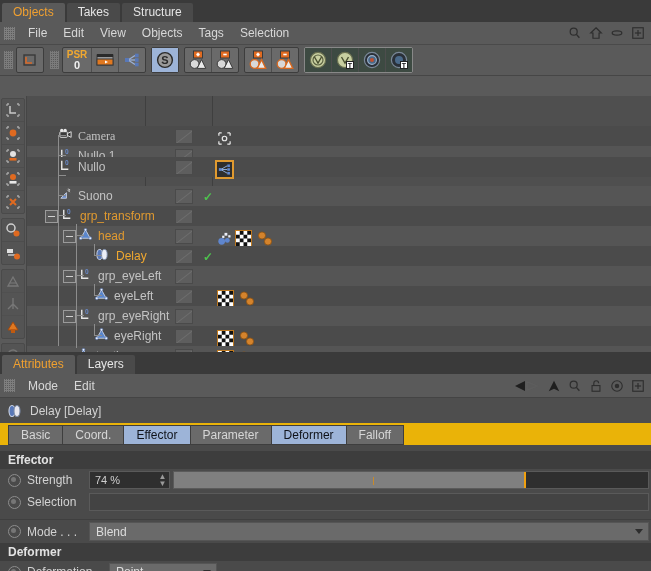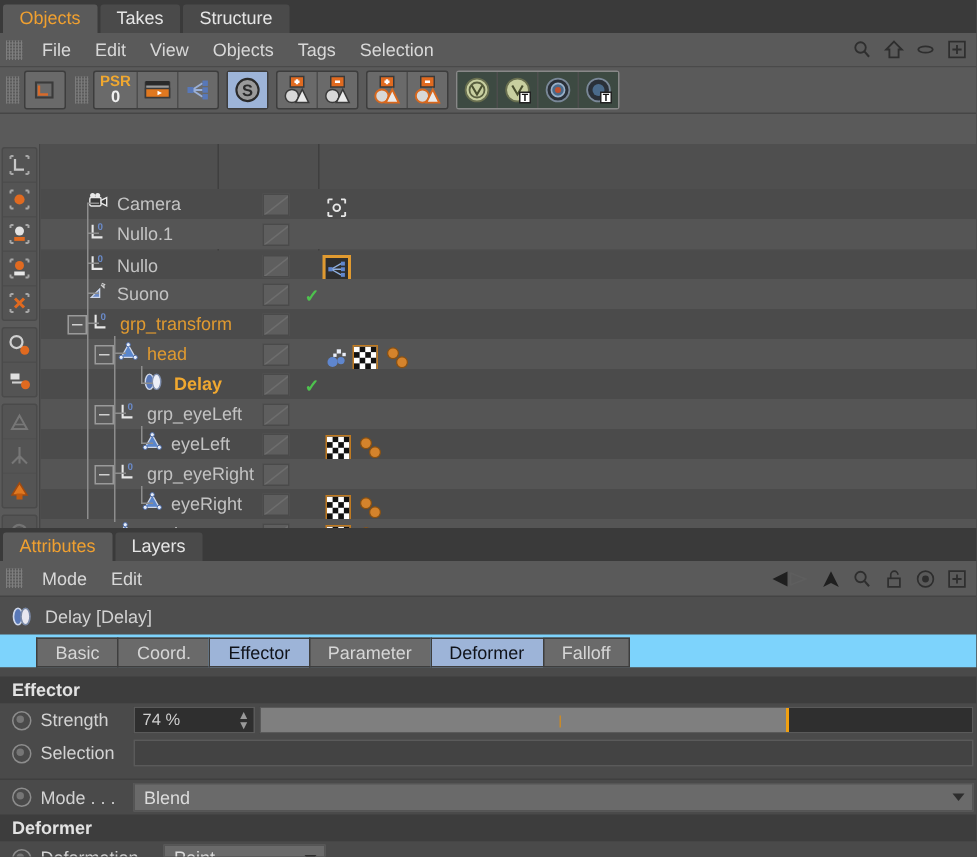--- a/index.html
+++ b/index.html
@@ -50,21 +50,21 @@
   .vbtn{width:22px;height:22px;display:flex;align-items:center;justify-content:center;border-bottom:1px solid #4d4d4d;}
   .vbtn:last-child{border-bottom:none;}
 
   .tree{flex:1;position:relative;background:#4f4f4f;overflow:hidden;}
   .row{height:20px;display:flex;align-items:center;position:relative;}
   .row.odd{background:#4b4b4b;}
   .row.even{background:#555555;}
   .rowname{display:flex;align-items:center;height:20px;white-space:nowrap;}
   .oname{font-size:12px;color:#c3c3c3;margin-left:5px;}
   .oname.orange{color:#e09a30;}
-  .oname.orangeb{color:#f0a830;font-weight:bold;}
+  .oname.orangeb{color:#f0a830;font-weight:normal;}
   .expander{width:11px;height:11px;border:1px solid #9a9a9a;background:#5a5a5a;
     display:inline-flex;align-items:center;justify-content:center;margin-right:2px;flex:none;}
   .expander:after{content:"";width:7px;height:1px;background:#d0d0d0;}
   .spacer{display:inline-block;flex:none;}
   .treeline{position:absolute;background:#8d8d8d;}
 
   
   .coldiv{position:absolute;top:0;bottom:0;width:1px;background:#3f3f3f;}
   .editcell{position:absolute;width:16px;height:13px;background:#5e5e5e;border:1px solid #4a4a4a;overflow:hidden;}
   .editcell:after{content:"";position:absolute;left:-3px;top:6px;width:24px;height:1px;background:#6e6e6e;transform:rotate(-38deg);}
@@ -78,21 +78,21 @@
   .tag.sel{outline:2px solid #e09a30;outline-offset:0px;}
   .checkertag{background:
     conic-gradient(#111 0 25%,#fff 0 50%,#111 0 75%,#fff 0) 0 0/7.5px 7.5px;
     border:1px solid #c07a20;}
 
   
   .attr{position:absolute;left:0;right:0;top:352px;bottom:0;background:#4a4a4a;}
   .attr-tabs{height:22px;background:#3a3a3a;display:flex;align-items:flex-end;padding-left:2px;}
   .attrmenu{height:23px;background:#5a5a5a;display:flex;align-items:center;padding-left:4px;border-bottom:1px solid #444;}
   .objtitle{height:25px;display:flex;align-items:center;padding-left:6px;background:#4e4e4e;color:#d2d2d2;font-size:12px;}
-  .ptabs{height:20px;display:flex;align-items:center;padding:2px 0 0 24px;background:#7dd3fc;}
+  .ptabs{height:20px;display:flex;align-items:center;padding:2px 0 0 8px;background:#eab308;}
   .ptab{height:18px;line-height:18px;padding:0 12px;font-size:12px;color:#d6d6d6;background:#6a6a6a;
         border:1px solid #3e3e3e;border-right:none;}
   .ptab:last-child{border-right:1px solid #3e3e3e;}
   .ptab.on{background:#9db4d8;color:#10131a;}
   .sect{height:18px;line-height:18px;background:#3d3d3d;color:#e2e2e2;font-size:12px;font-weight:bold;padding-left:8px;}
   .prow{height:22px;display:flex;align-items:center;padding-left:8px;background:#4a4a4a;}
   .radio{width:11px;height:11px;border-radius:50%;border:1px solid #8d8d8d;background:#4a4a4a;flex:none;position:relative;}
   .radio:after{content:"";position:absolute;left:2px;top:2px;width:5px;height:5px;border-radius:50%;background:#767676;}
   .plabel{color:#d2d2d2;font-size:12px;margin-left:6px;}
   .numfield{height:16px;background:#2f2f2f;border:1px solid #5a5a5a;color:#cfcfcf;font-size:11px;
@@ -368,21 +368,21 @@
             <svg width="18" height="18" viewBox="0 0 18 18">
               <path d="M5 13 L5 6 L12 6" fill="none" stroke="#9a9a9a" stroke-width="1.5"></path>
             </svg>
           </div>
         </div>
       </div>
 
       <div class="tree" id="tree">
         <div class="coldiv" style="left:118px;"></div>
         <div class="coldiv" style="left:185px;"></div>
-      <div class="row odd" style="position:absolute;left:0;right:0;top:30px;">
+      <div class="row odd" style="position:absolute;left:0;right:0;top:30px;font-family:Liberation Serif, serif;">
             <div class="rowname" style="position:absolute;left:18px;">
               <span class="spacer" style="width:13px;"></span>
               <span><svg width="15" height="15" viewBox="0 0 16 16">
                   <rect x="2" y="5" width="8" height="6" rx="1" fill="#3a3a3a" stroke="#e8e8e8" stroke-width="1"></rect>
                   <path d="M10 7 L14 5 L14 11 L10 9 Z" fill="#3a3a3a" stroke="#e8e8e8" stroke-width="1"></path>
                   <circle cx="4" cy="3.6" r="1.8" fill="#e8e8e8"></circle>
                   <circle cx="7.6" cy="3.6" r="1.8" fill="#e8e8e8"></circle>
                 </svg></span>
               <span class="oname">Camera</span>
             </div>
@@ -400,21 +400,21 @@
               <span class="spacer" style="width:13px;"></span>
               <span><svg width="15" height="15" viewBox="0 0 16 16">
                   <path d="M4 3 L4 12 L11 12" fill="none" stroke="#e8e8e8" stroke-width="1.5"></path>
                   <text x="9.5" y="7" font-size="7" font-weight="bold" fill="#6a8ac8" text-anchor="middle" font-family="Liberation Sans">0</text>
                 </svg></span>
               <span class="oname">Nullo.1</span>
             </div>
             <span class="editcell" style="left:148px;top:3px;"></span>
             <span class="dots" style="left:169px;top:5px;"><span class="dot"></span><span class="dot"></span></span>
           </div>
-          <div class="row odd" style="position:absolute;left:0;right:0;top:71px;">
+          <div class="row odd" style="position:absolute;left:0;right:0;top:61px;">
             <div class="rowname" style="position:absolute;left:18px;">
               <span class="spacer" style="width:13px;"></span>
               <span><svg width="15" height="15" viewBox="0 0 16 16">
                   <path d="M4 3 L4 12 L11 12" fill="none" stroke="#e8e8e8" stroke-width="1.5"></path>
                   <text x="9.5" y="7" font-size="7" font-weight="bold" fill="#6a8ac8" text-anchor="middle" font-family="Liberation Sans">0</text>
                 </svg></span>
               <span class="oname">Nullo</span>
             </div>
             <span class="editcell" style="left:148px;top:3px;"></span>
             <span class="dots" style="left:169px;top:5px;"><span class="dot"></span><span class="dot"></span></span>

